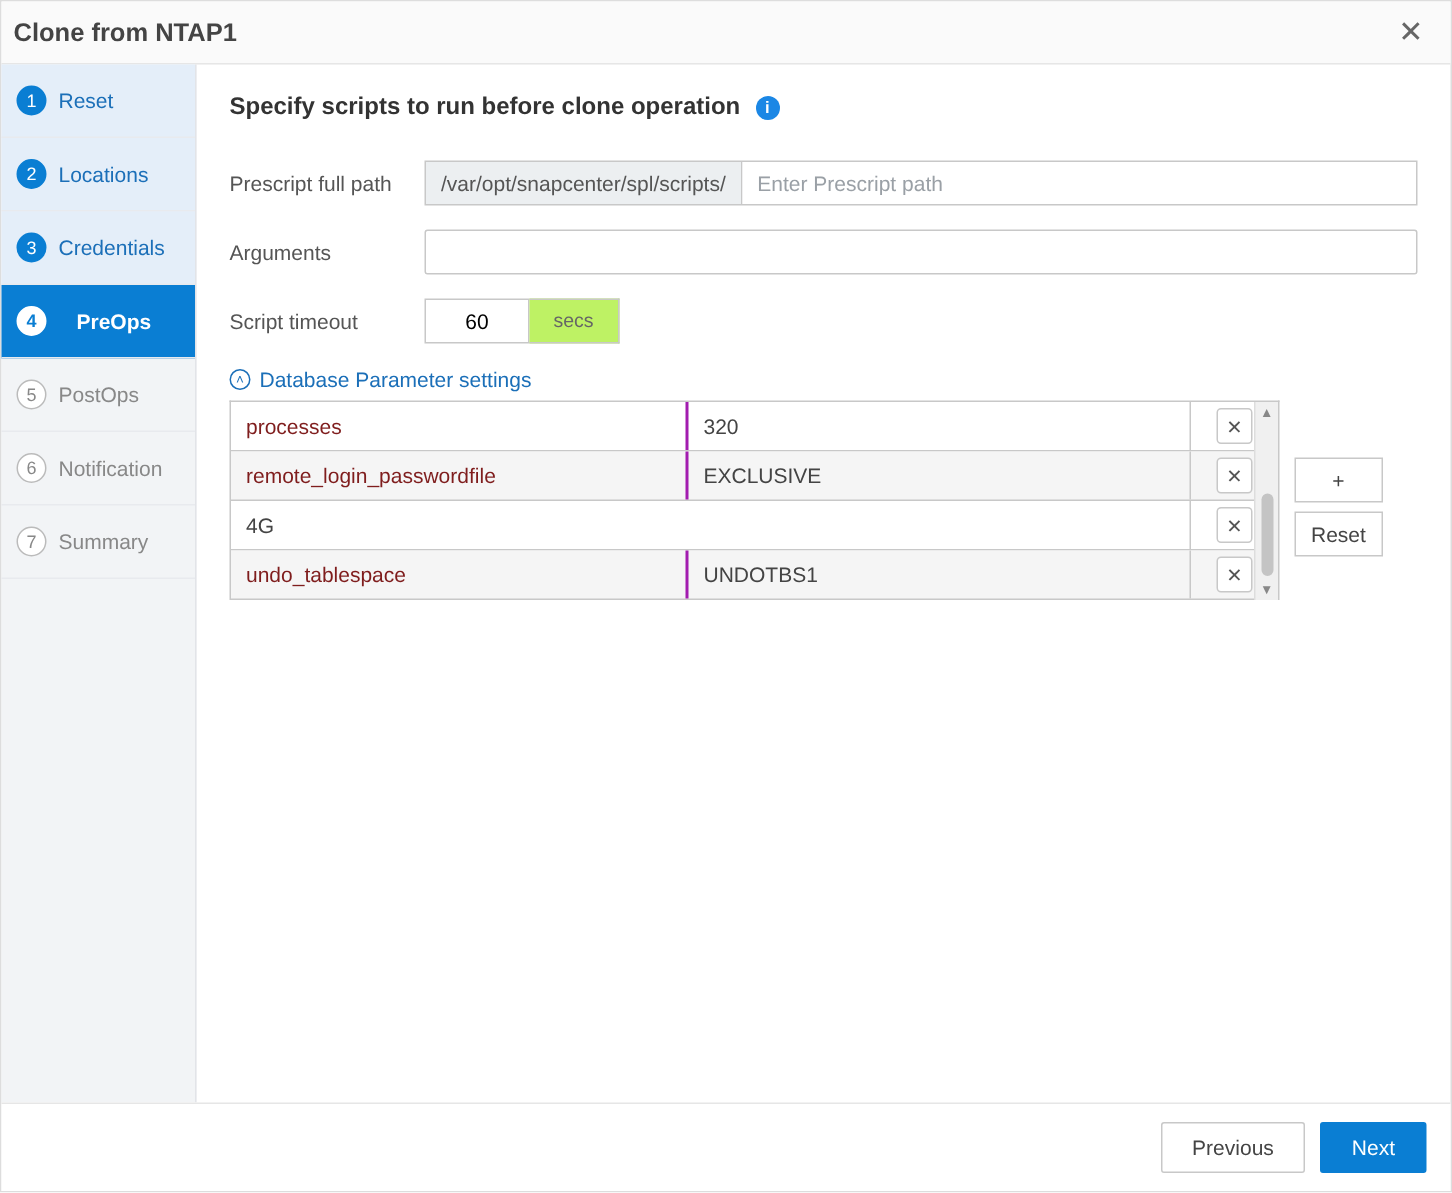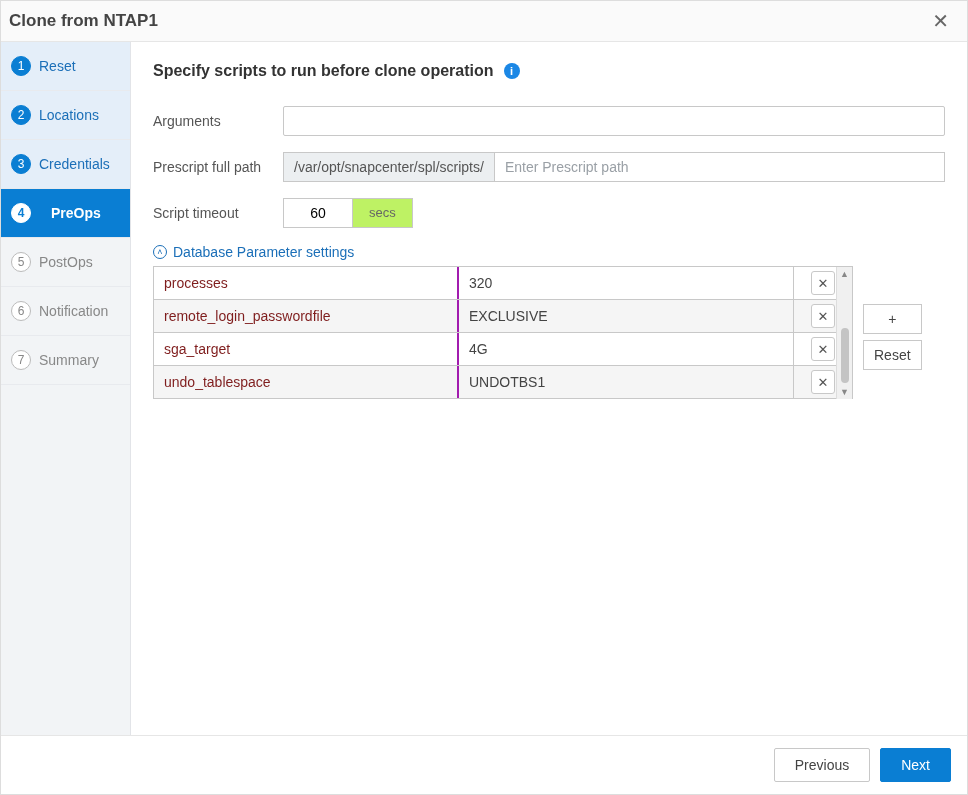--- a/index.html
+++ b/index.html
@@ -108,33 +108,33 @@
       </div>
     </div>
 
     <div class="main">
       <h2>
         <span>Specify scripts to run before clone operation</span>
         <span class="info-icon">i</span>
       </h2>
 
       <div class="form-row">
-        <div class="label">Arguments</div>
-        <div class="ctrl">
-          <input class="args-input" value="" style="">
-        </div>
-      </div>
-
-      <div class="form-row">
         <div class="label">Prescript full path</div>
         <div class="ctrl">
           <div class="path-group">
             <div class="path-prefix">/var/opt/snapcenter/spl/scripts/</div>
             <input class="path-input" placeholder="Enter Prescript path" style="">
           </div>
+        </div>
+      </div>
+
+      <div class="form-row">
+        <div class="label">Arguments</div>
+        <div class="ctrl">
+          <input class="args-input" value="" style="">
         </div>
       </div>
 
       <div class="form-row">
         <div class="label">Script timeout</div>
         <div class="ctrl">
           <div class="timeout-group">
             <input class="timeout-input" value="60" style="">
             <span class="timeout-unit">secs</span>
           </div>
@@ -156,21 +156,20 @@
               </div>
           </div>
           <div class="param-row">
             <div class="pname">remote_login_passwordfile</div>
             <div class="pval">EXCLUSIVE</div>
             <div class="pdel">
                 <button>✕</button>
               </div>
           </div>
           <div class="param-row">
-            <div class="pname">sga_target</div>
             <div class="pval">4G</div>
             <div class="pdel">
                 <button>✕</button>
               </div>
           </div>
           <div class="param-row">
             <div class="pname">undo_tablespace</div>
             <div class="pval">UNDOTBS1</div>
             <div class="pdel">
                 <button>✕</button>

